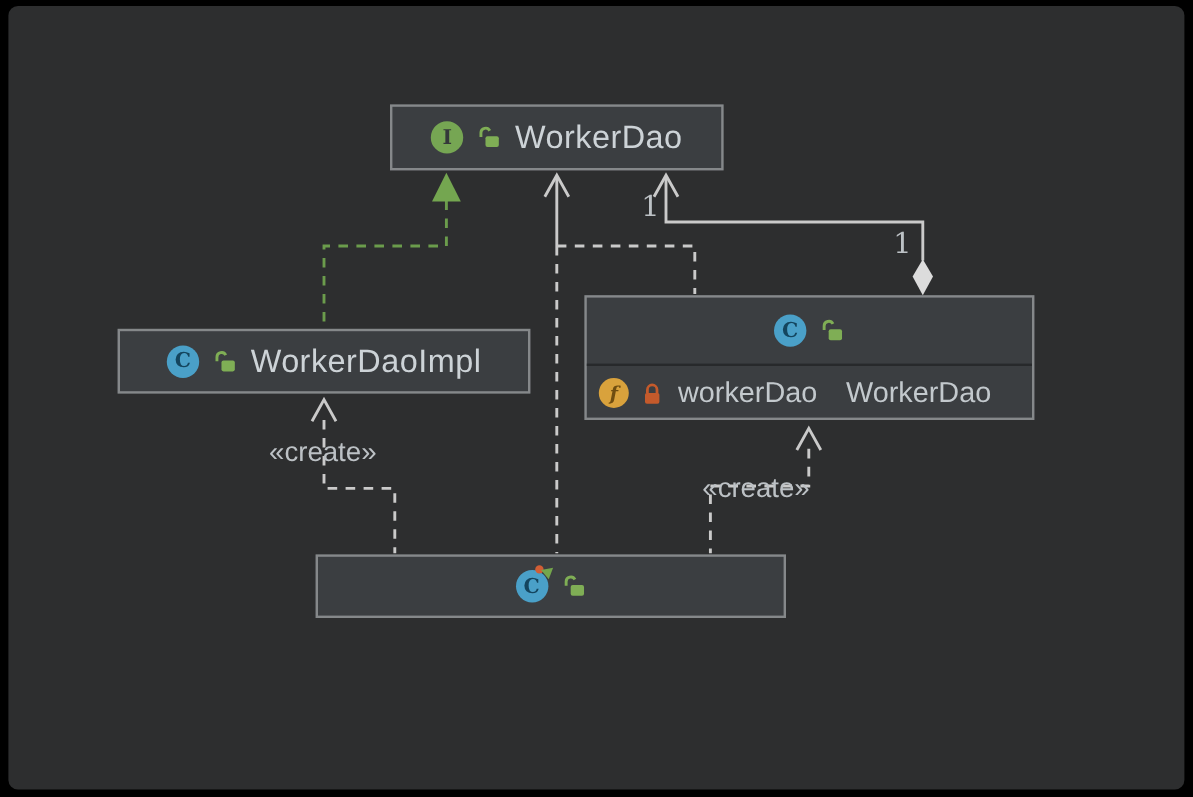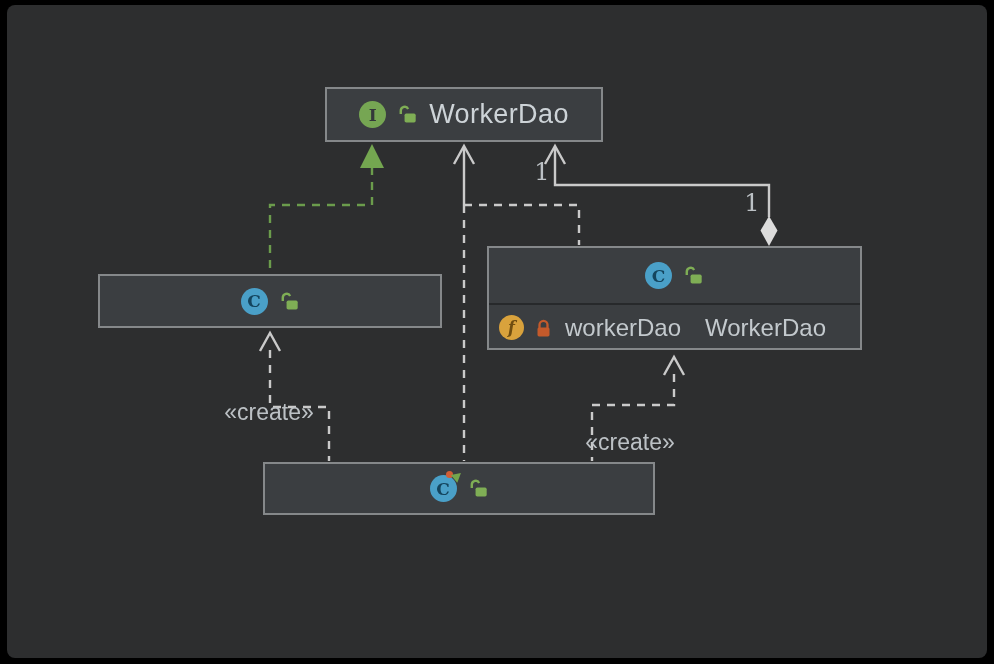--- a/index.html
+++ b/index.html
@@ -34,21 +34,21 @@
   .icon-wrap{position:relative;flex:0 0 auto;display:flex;}
   .test-deco-arrow{position:absolute;right:-5px;top:-4px;width:0;height:0;
     border-left:9px solid #74a64c;border-top:5px solid transparent;border-bottom:5px solid transparent;
     transform:rotate(-40deg);}
   .test-deco-dot{position:absolute;right:4px;top:-4px;width:7px;height:7px;border-radius:50%;
     background:#d25e35;}
   .lock{display:flex;flex:0 0 auto;}
 
   
   .edge-label{position:absolute;color:#bcc1c5;text-align:center;white-space:nowrap;}
-  .lbl-create{font-size:23px;width:100px;margin-top:36px;}
+  .lbl-create{font-size:23px;width:100px;}
   .lbl-mult{font-size:24px;width:24px;font-family:"DejaVu Serif","Liberation Serif",serif;}
   #lbl-create-left{left:212px;top:358px;}
   #lbl-create-right{left:573px;top:388px;}
   #lbl-mult-dao{left:523px;top:153px;}
   #lbl-mult-service{left:733px;top:184px;}
 </style>
 </head>
 <body>
 
 <div class="frame">
@@ -103,20 +103,21 @@
 
     <div class="node" id="node-workerdaoimpl">
       <div class="node-header">
         <span class="icon-circle icon-class">C</span>
         <span class="lock">
           <svg width="21" height="21" viewBox="0 0 20 20">
             <path d="M3.6 9.6 V6.4 a3.7 3.7 0 0 1 7 -1.7" fill="none" stroke="#7fae55" stroke-width="2.3"></path>
             <rect x="7.2" y="9" width="10.6" height="8.6" rx="1.6" fill="#7fae55"></rect>
           </svg>
         </span>
+        <span class="node-title">WorkerDaoImpl</span>
       </div>
     </div>
 
     <div class="node" id="node-workerservice">
       <div class="node-header">
         <span class="icon-circle icon-class">C</span>
         <span class="lock">
           <svg width="21" height="21" viewBox="0 0 20 20">
             <path d="M3.6 9.6 V6.4 a3.7 3.7 0 0 1 7 -1.7" fill="none" stroke="#7fae55" stroke-width="2.3"></path>
             <rect x="7.2" y="9" width="10.6" height="8.6" rx="1.6" fill="#7fae55"></rect>

